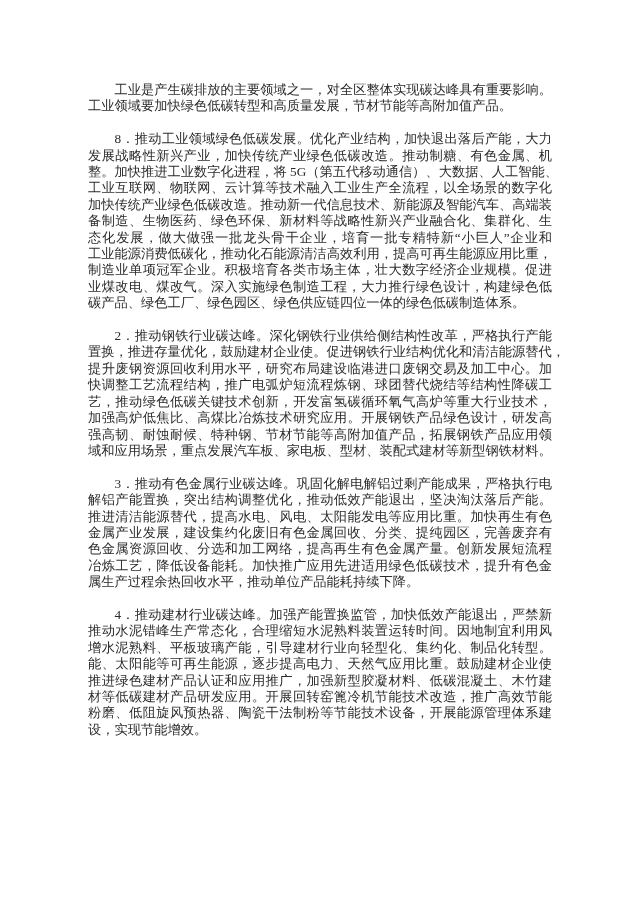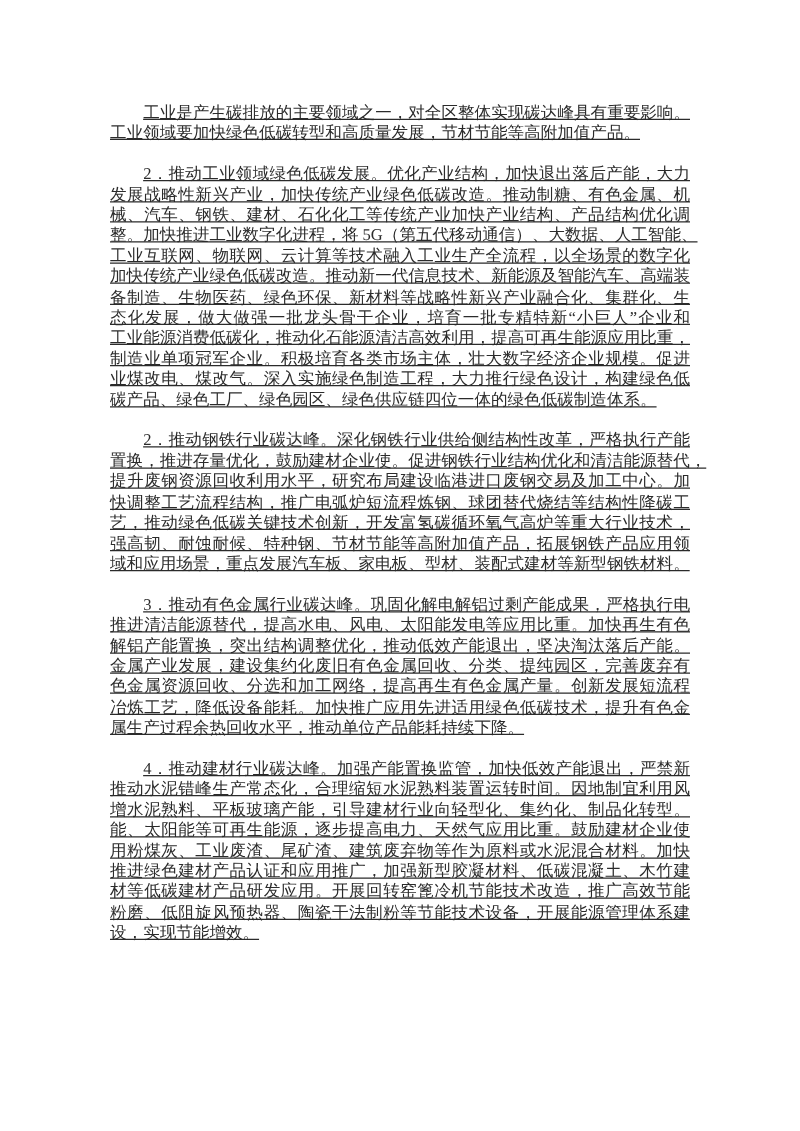--- a/index.html
+++ b/index.html
@@ -24,73 +24,71 @@
   .para {
     margin: 0 0 16.4px 0;
   }
   .para:last-child { margin-bottom: 0; }
   .line {
     white-space: nowrap;
     text-align: justify;
     text-align-last: justify;
     text-justify: inter-character;
     min-width: 100%;
-    text-decoration: underline;
   }
   .line.first {
     text-indent: 2em;
   }
   .line.last {
     text-align-last: left;
   }
 </style>
 </head>
 <body style="background: rgb(255, 255, 255);">
 
 <div class="doc-page" id="doc-body" style="color: rgb(43, 43, 43);">
     <div class="para">
       <div class="line first">工业是产生碳排放的主要领域之一，对全区整体实现碳达峰具有重要影响。</div>
       <div class="line last">工业领域要加快绿色低碳转型和高质量发展，节材节能等高附加值产品。</div>
     </div>
     <div class="para">
-      <div class="line first">2．推动工业领域绿色低碳发展。优化产业结构，加快退出落后产能，大力</div>
+      <div class="line first">8．推动工业领域绿色低碳发展。优化产业结构，加快退出落后产能，大力</div>
       <div class="line">发展战略性新兴产业，加快传统产业绿色低碳改造。推动制糖、有色金属、机</div>
-      <div class="line">械、汽车、钢铁、建材、石化化工等传统产业加快产业结构、产品结构优化调</div>
       <div class="line">整。加快推进工业数字化进程，将 5G（第五代移动通信）、大数据、人工智能、</div>
       <div class="line">工业互联网、物联网、云计算等技术融入工业生产全流程，以全场景的数字化</div>
       <div class="line">加快传统产业绿色低碳改造。推动新一代信息技术、新能源及智能汽车、高端装</div>
       <div class="line">备制造、生物医药、绿色环保、新材料等战略性新兴产业融合化、集群化、生</div>
       <div class="line">态化发展，做大做强一批龙头骨干企业，培育一批专精特新“小巨人”企业和</div>
       <div class="line">工业能源消费低碳化，推动化石能源清洁高效利用，提高可再生能源应用比重，</div>
       <div class="line">制造业单项冠军企业。积极培育各类市场主体，壮大数字经济企业规模。促进</div>
       <div class="line">业煤改电、煤改气。深入实施绿色制造工程，大力推行绿色设计，构建绿色低</div>
       <div class="line last">碳产品、绿色工厂、绿色园区、绿色供应链四位一体的绿色低碳制造体系。</div>
     </div>
     <div class="para">
       <div class="line first">2．推动钢铁行业碳达峰。深化钢铁行业供给侧结构性改革，严格执行产能</div>
       <div class="line">置换，推进存量优化，鼓励建材企业使。促进钢铁行业结构优化和清洁能源替代，</div>
       <div class="line">提升废钢资源回收利用水平，研究布局建设临港进口废钢交易及加工中心。加</div>
       <div class="line">快调整工艺流程结构，推广电弧炉短流程炼钢、球团替代烧结等结构性降碳工</div>
       <div class="line">艺，推动绿色低碳关键技术创新，开发富氢碳循环氧气高炉等重大行业技术，</div>
+      <div class="line">加强高炉低焦比、高煤比冶炼技术研究应用。开展钢铁产品绿色设计，研发高</div>
       <div class="line">强高韧、耐蚀耐候、特种钢、节材节能等高附加值产品，拓展钢铁产品应用领</div>
       <div class="line last">域和应用场景，重点发展汽车板、家电板、型材、装配式建材等新型钢铁材料。</div>
     </div>
     <div class="para">
       <div class="line first">3．推动有色金属行业碳达峰。巩固化解电解铝过剩产能成果，严格执行电</div>
+      <div class="line">解铝产能置换，突出结构调整优化，推动低效产能退出，坚决淘汰落后产能。</div>
       <div class="line">推进清洁能源替代，提高水电、风电、太阳能发电等应用比重。加快再生有色</div>
-      <div class="line">解铝产能置换，突出结构调整优化，推动低效产能退出，坚决淘汰落后产能。</div>
       <div class="line">金属产业发展，建设集约化废旧有色金属回收、分类、提纯园区，完善废弃有</div>
       <div class="line">色金属资源回收、分选和加工网络，提高再生有色金属产量。创新发展短流程</div>
       <div class="line">冶炼工艺，降低设备能耗。加快推广应用先进适用绿色低碳技术，提升有色金</div>
       <div class="line last">属生产过程余热回收水平，推动单位产品能耗持续下降。</div>
     </div>
     <div class="para">
       <div class="line first">4．推动建材行业碳达峰。加强产能置换监管，加快低效产能退出，严禁新</div>
       <div class="line">推动水泥错峰生产常态化，合理缩短水泥熟料装置运转时间。因地制宜利用风</div>
       <div class="line">增水泥熟料、平板玻璃产能，引导建材行业向轻型化、集约化、制品化转型。</div>
       <div class="line">能、太阳能等可再生能源，逐步提高电力、天然气应用比重。鼓励建材企业使</div>
-      <div class="line">用粉煤灰、工业废渣、尾矿渣、建筑废弃物等作为原料或水泥混合材料。加快</div>
       <div class="line">推进绿色建材产品认证和应用推广，加强新型胶凝材料、低碳混凝土、木竹建</div>
       <div class="line">材等低碳建材产品研发应用。开展回转窑篦冷机节能技术改造，推广高效节能</div>
       <div class="line">粉磨、低阻旋风预热器、陶瓷干法制粉等节能技术设备，开展能源管理体系建</div>
       <div class="line last">设，实现节能增效。</div>
     </div>
   </div>
 
 </body></html>

